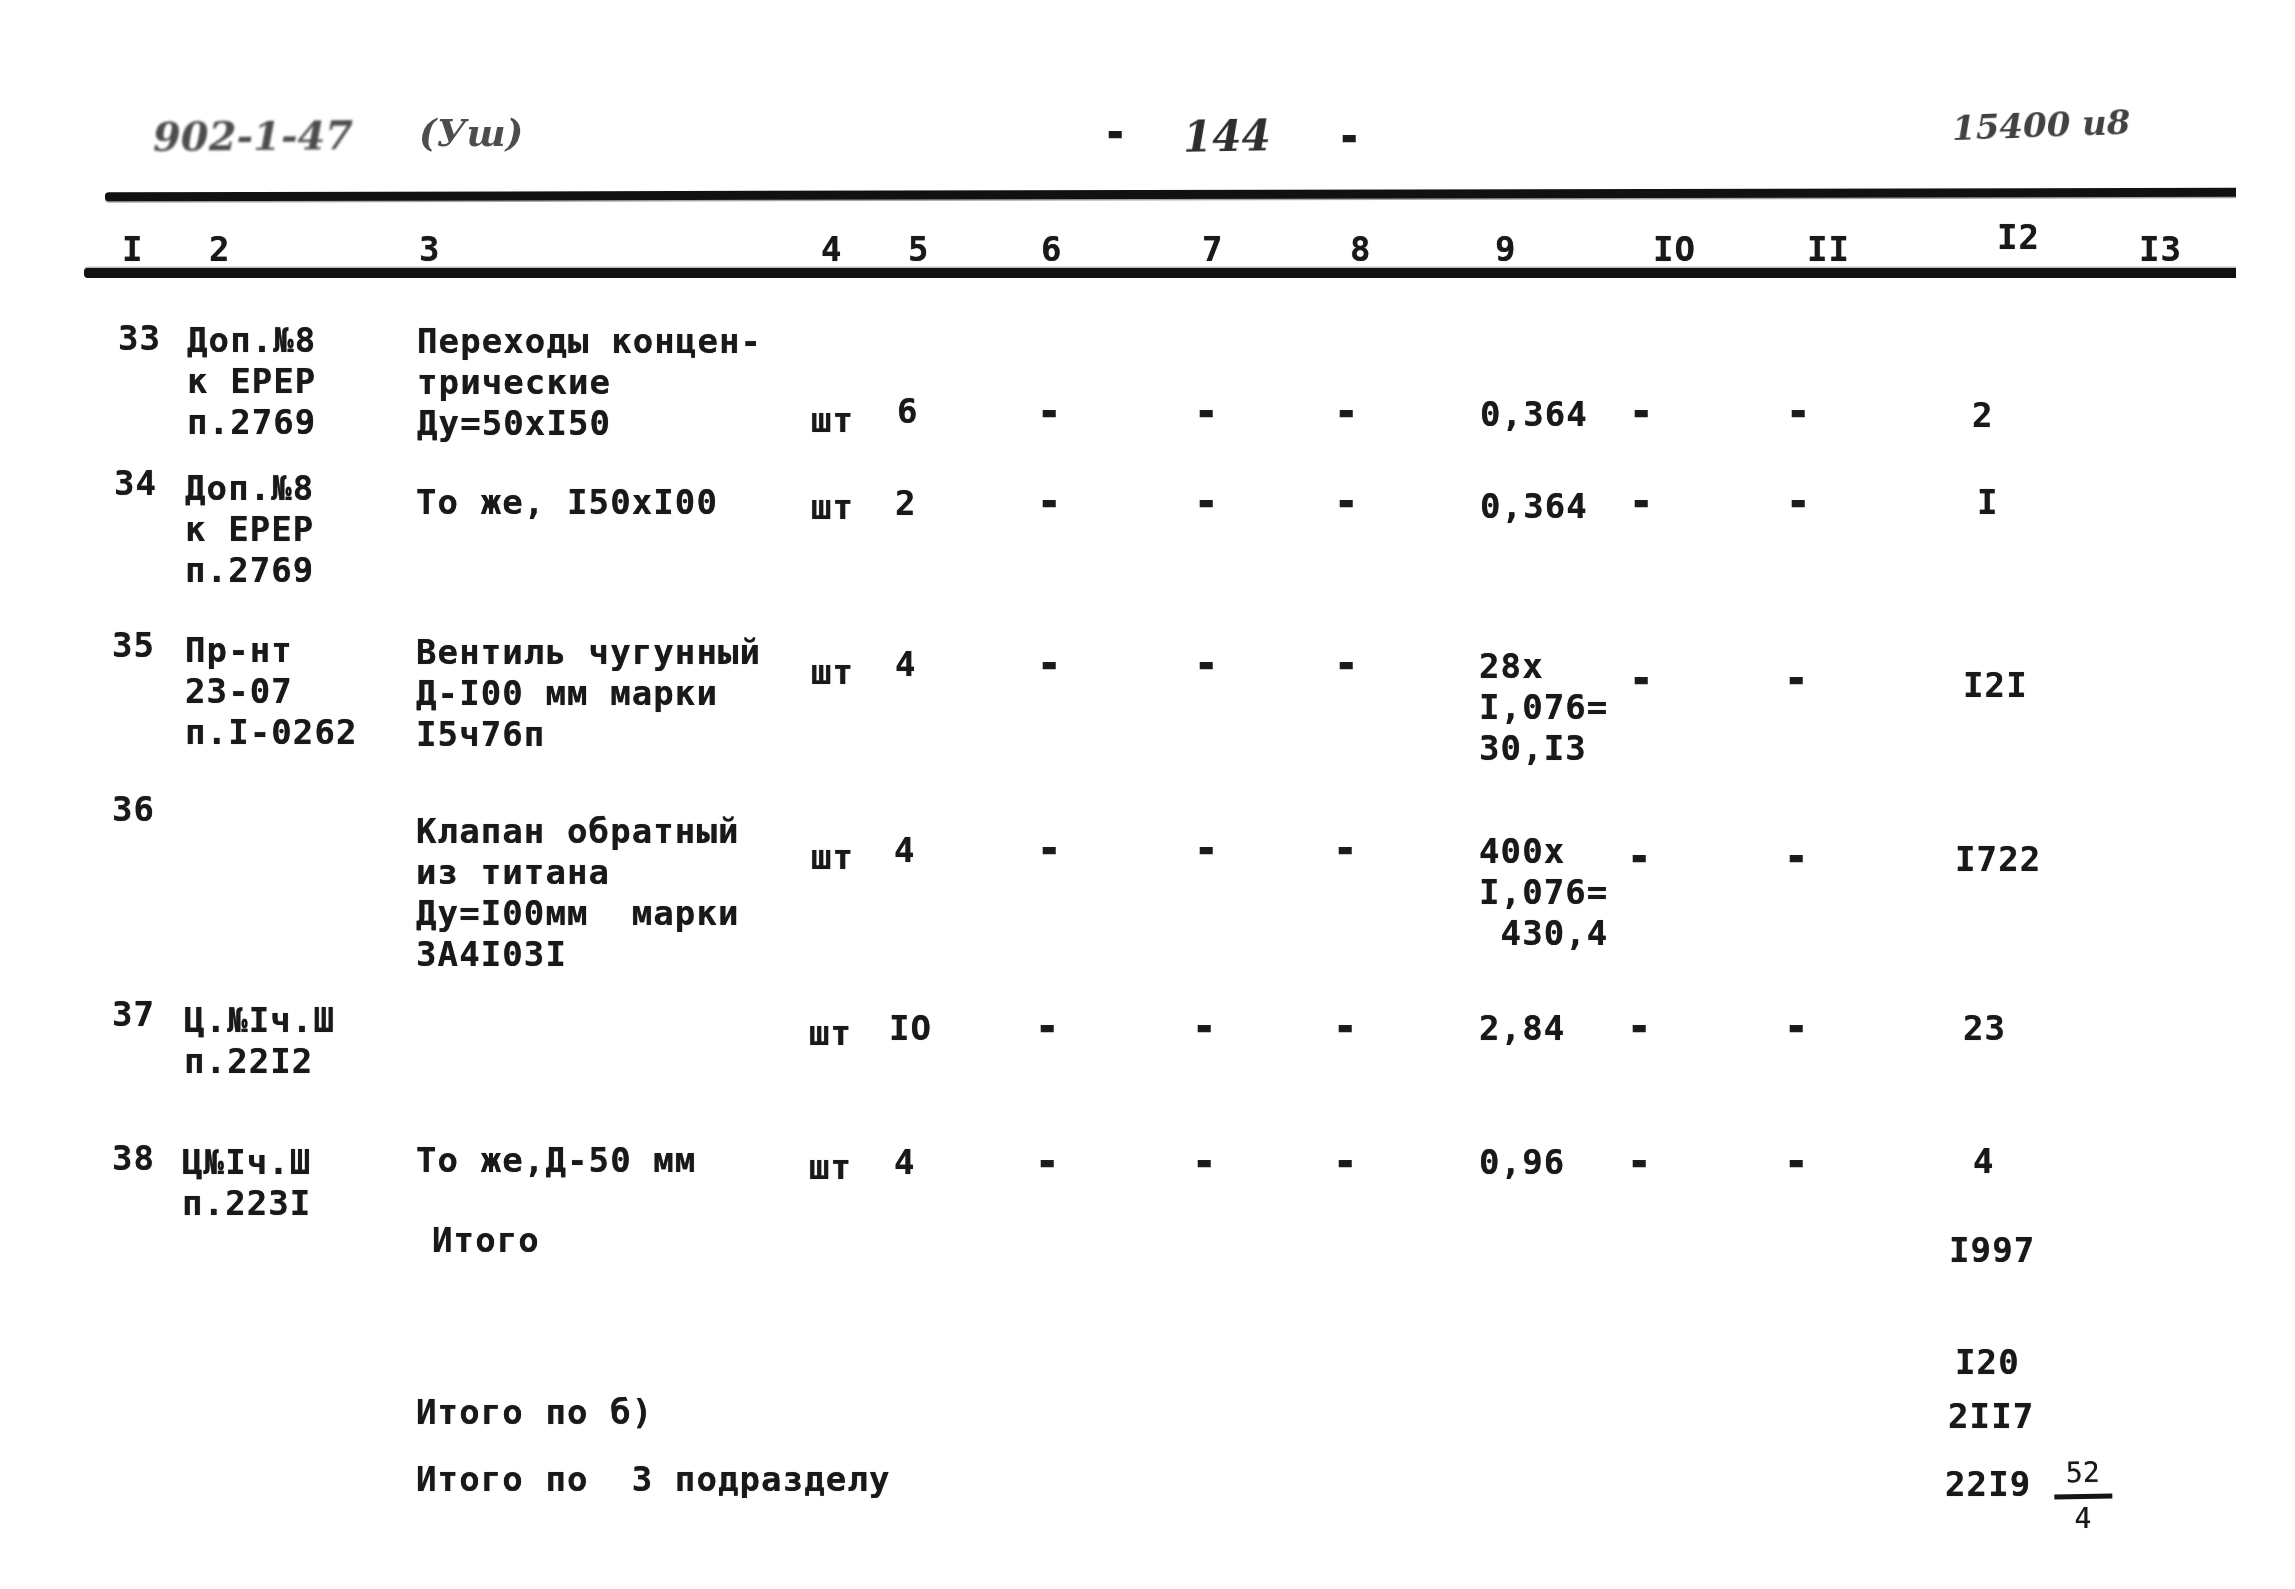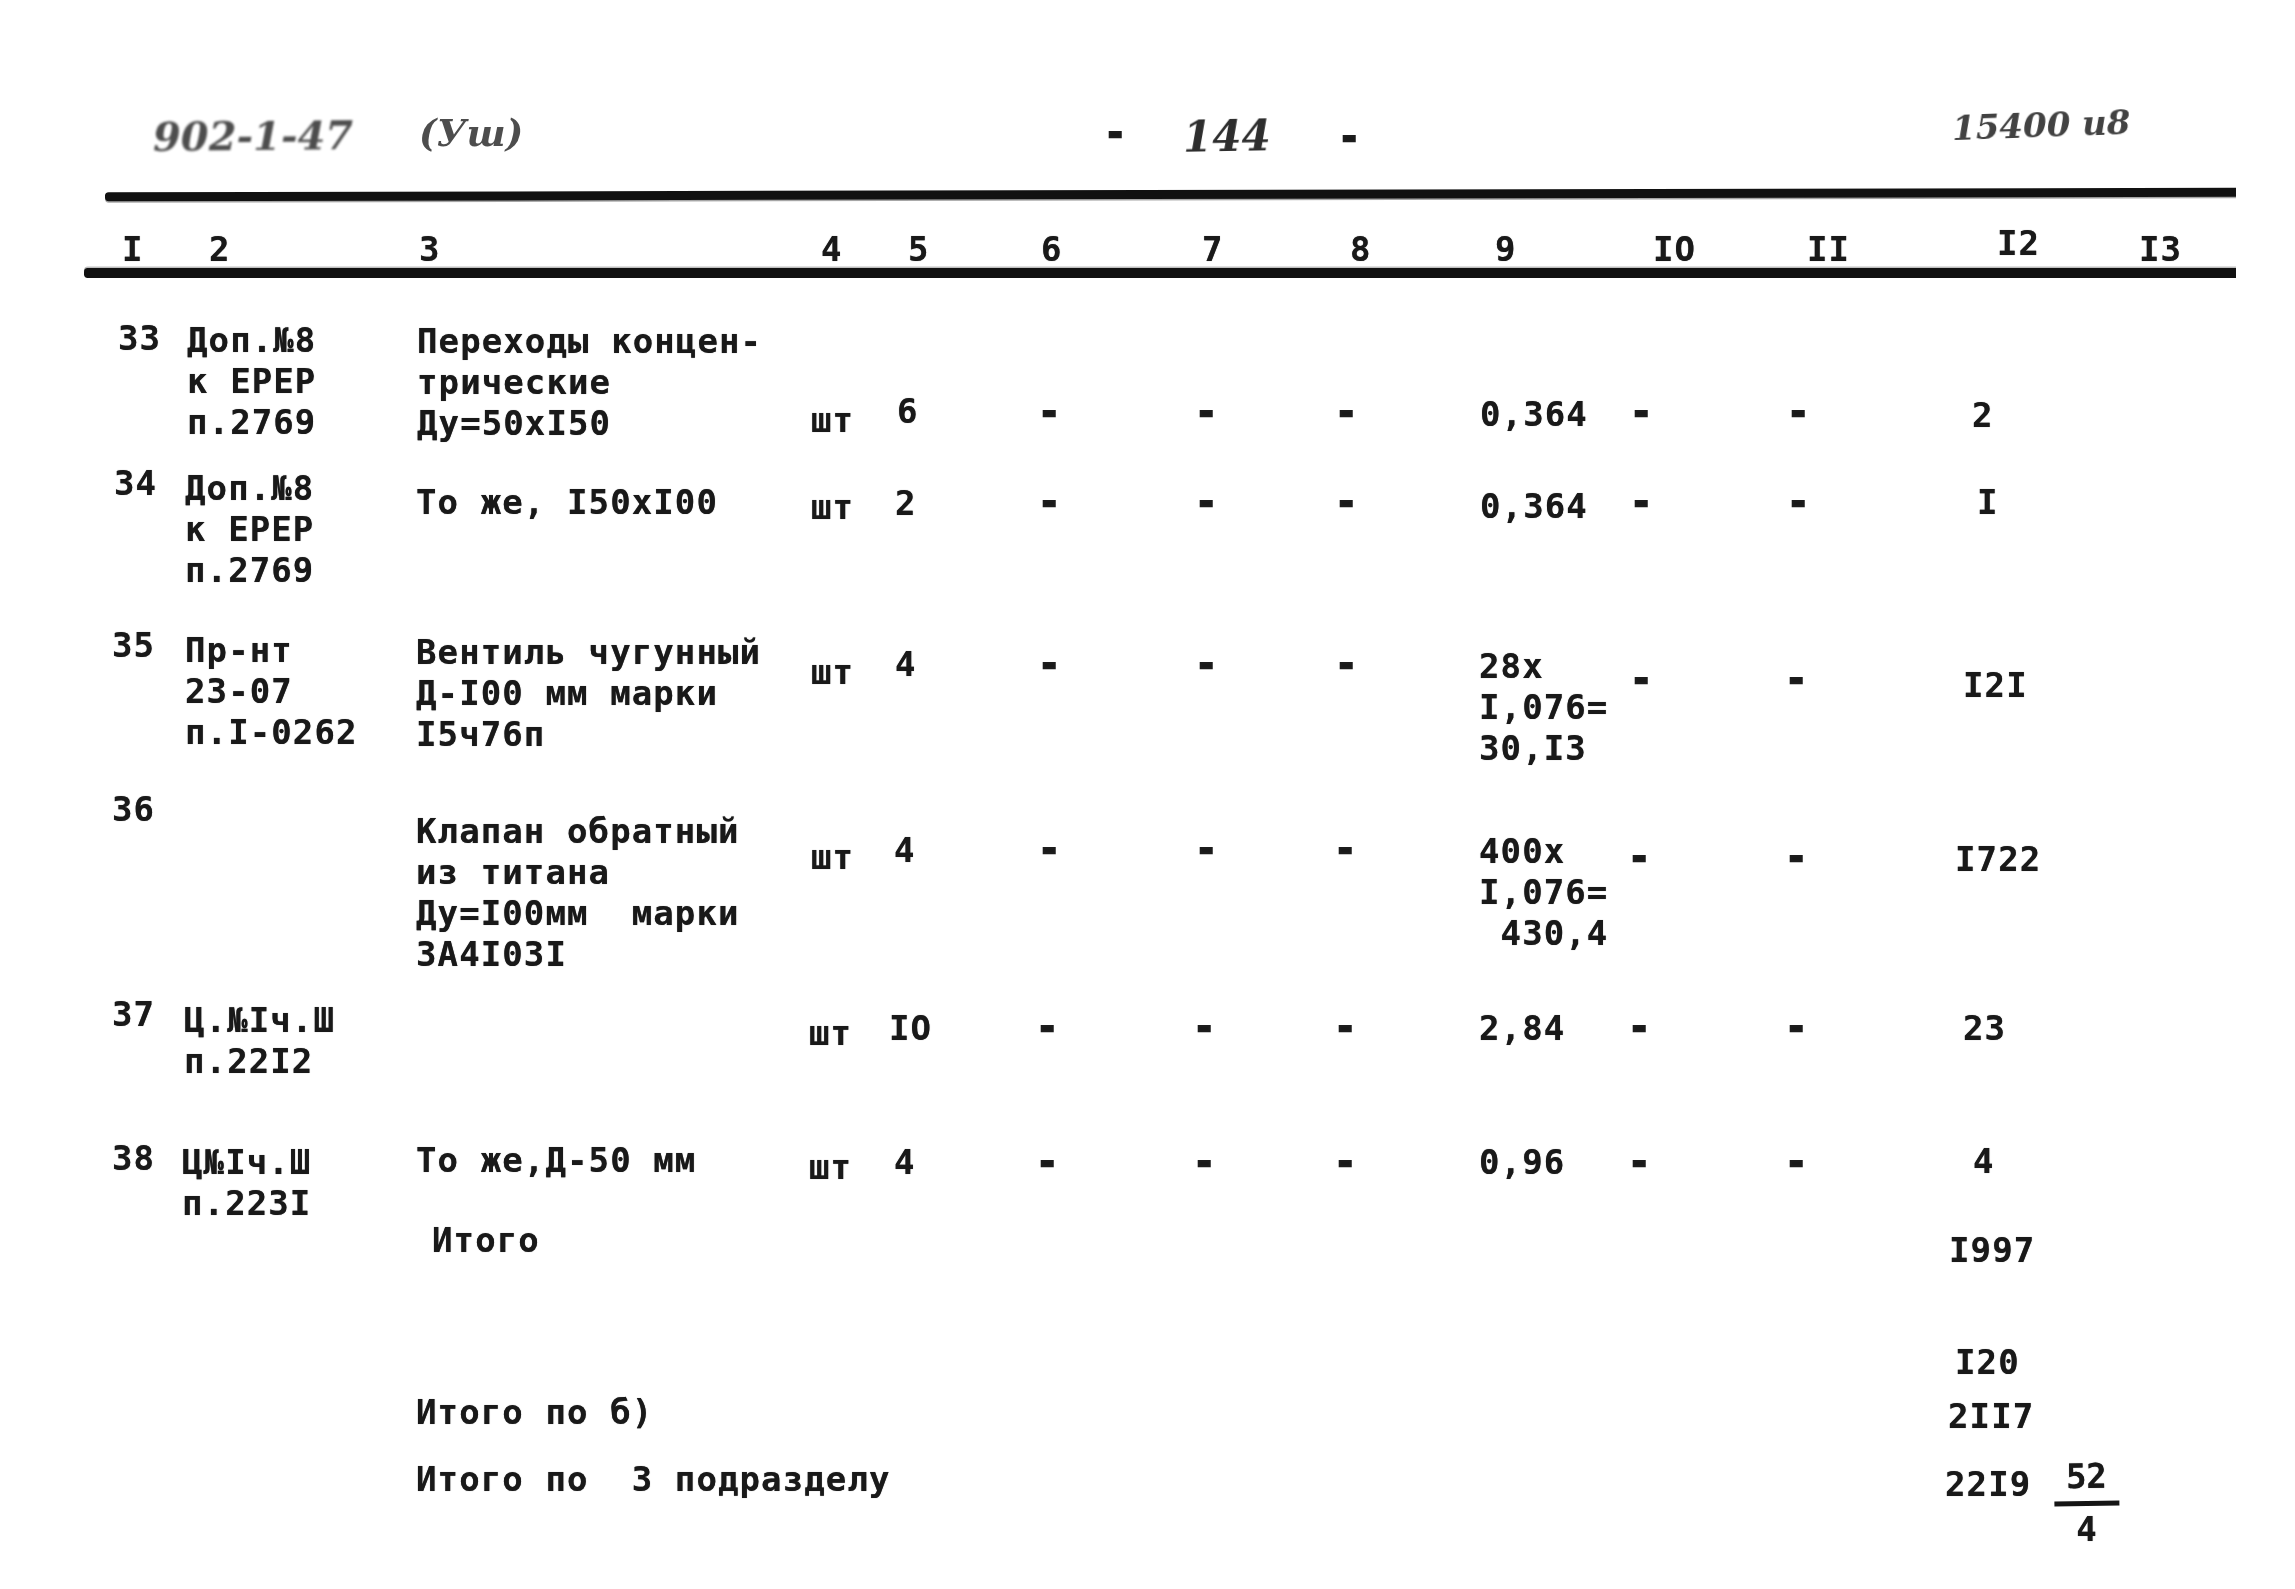--- a/index.html
+++ b/index.html
@@ -41,22 +41,22 @@
     position:absolute;
     background:#111111;
     border-radius:3.7px;
   }
   .rule-top    { box-shadow:0 1.5px 0 rgba(0,0,0,.35); transform:rotate(-0.12deg); }
   .rule-bottom { box-shadow:0 -1.5px 0 rgba(0,0,0,.25); }
   .fraction {
     position:absolute;
     text-align:center;
     font-family:"DejaVu Sans Mono", "Liberation Mono", monospace;
-    font-weight:bold;
-    font-size:34px;
+    font-weight:normal;
+    font-size:28px;
     color:#191919;
     text-shadow:0 0 0.7px rgba(25,25,25,.8);
   }
   .fraction .fr-top {
     display:block;
     padding:0 12px 4.5px 12px;
     border-bottom:5.2px solid #151515;
     transform:rotate(-1deg);
   }
   .fraction .fr-bottom {
@@ -83,21 +83,21 @@
   <div class="typed" style="left:209px;top:229px">2</div>
   <div class="typed" style="left:419px;top:229px">3</div>
   <div class="typed" style="left:821px;top:229px">4</div>
   <div class="typed" style="left:908px;top:229px">5</div>
   <div class="typed" style="left:1041px;top:229px">6</div>
   <div class="typed" style="left:1202px;top:229px">7</div>
   <div class="typed" style="left:1350px;top:229px">8</div>
   <div class="typed" style="left:1495px;top:229px">9</div>
   <div class="typed" style="left:1653px;top:229px">IO</div>
   <div class="typed" style="left:1807px;top:229px">II</div>
-  <div class="typed" style="left:1997px;top:223px">I2</div>
+  <div class="typed" style="left:1997px;top:217px">I2</div>
   <div class="typed" style="left:2139px;top:229px">I3</div>
 
   <div class="typed" style="left:118px;top:318px">33</div>
   <div class="typed" style="left:187px;top:320px">Доп.№8
 к ЕРЕР
 п.2769</div>
   <div class="typed" style="left:417px;top:321px">Переходы концен-
 трические
 Ду=50хI50</div>
   <div class="typed" style="left:811px;top:400px">шт</div>

